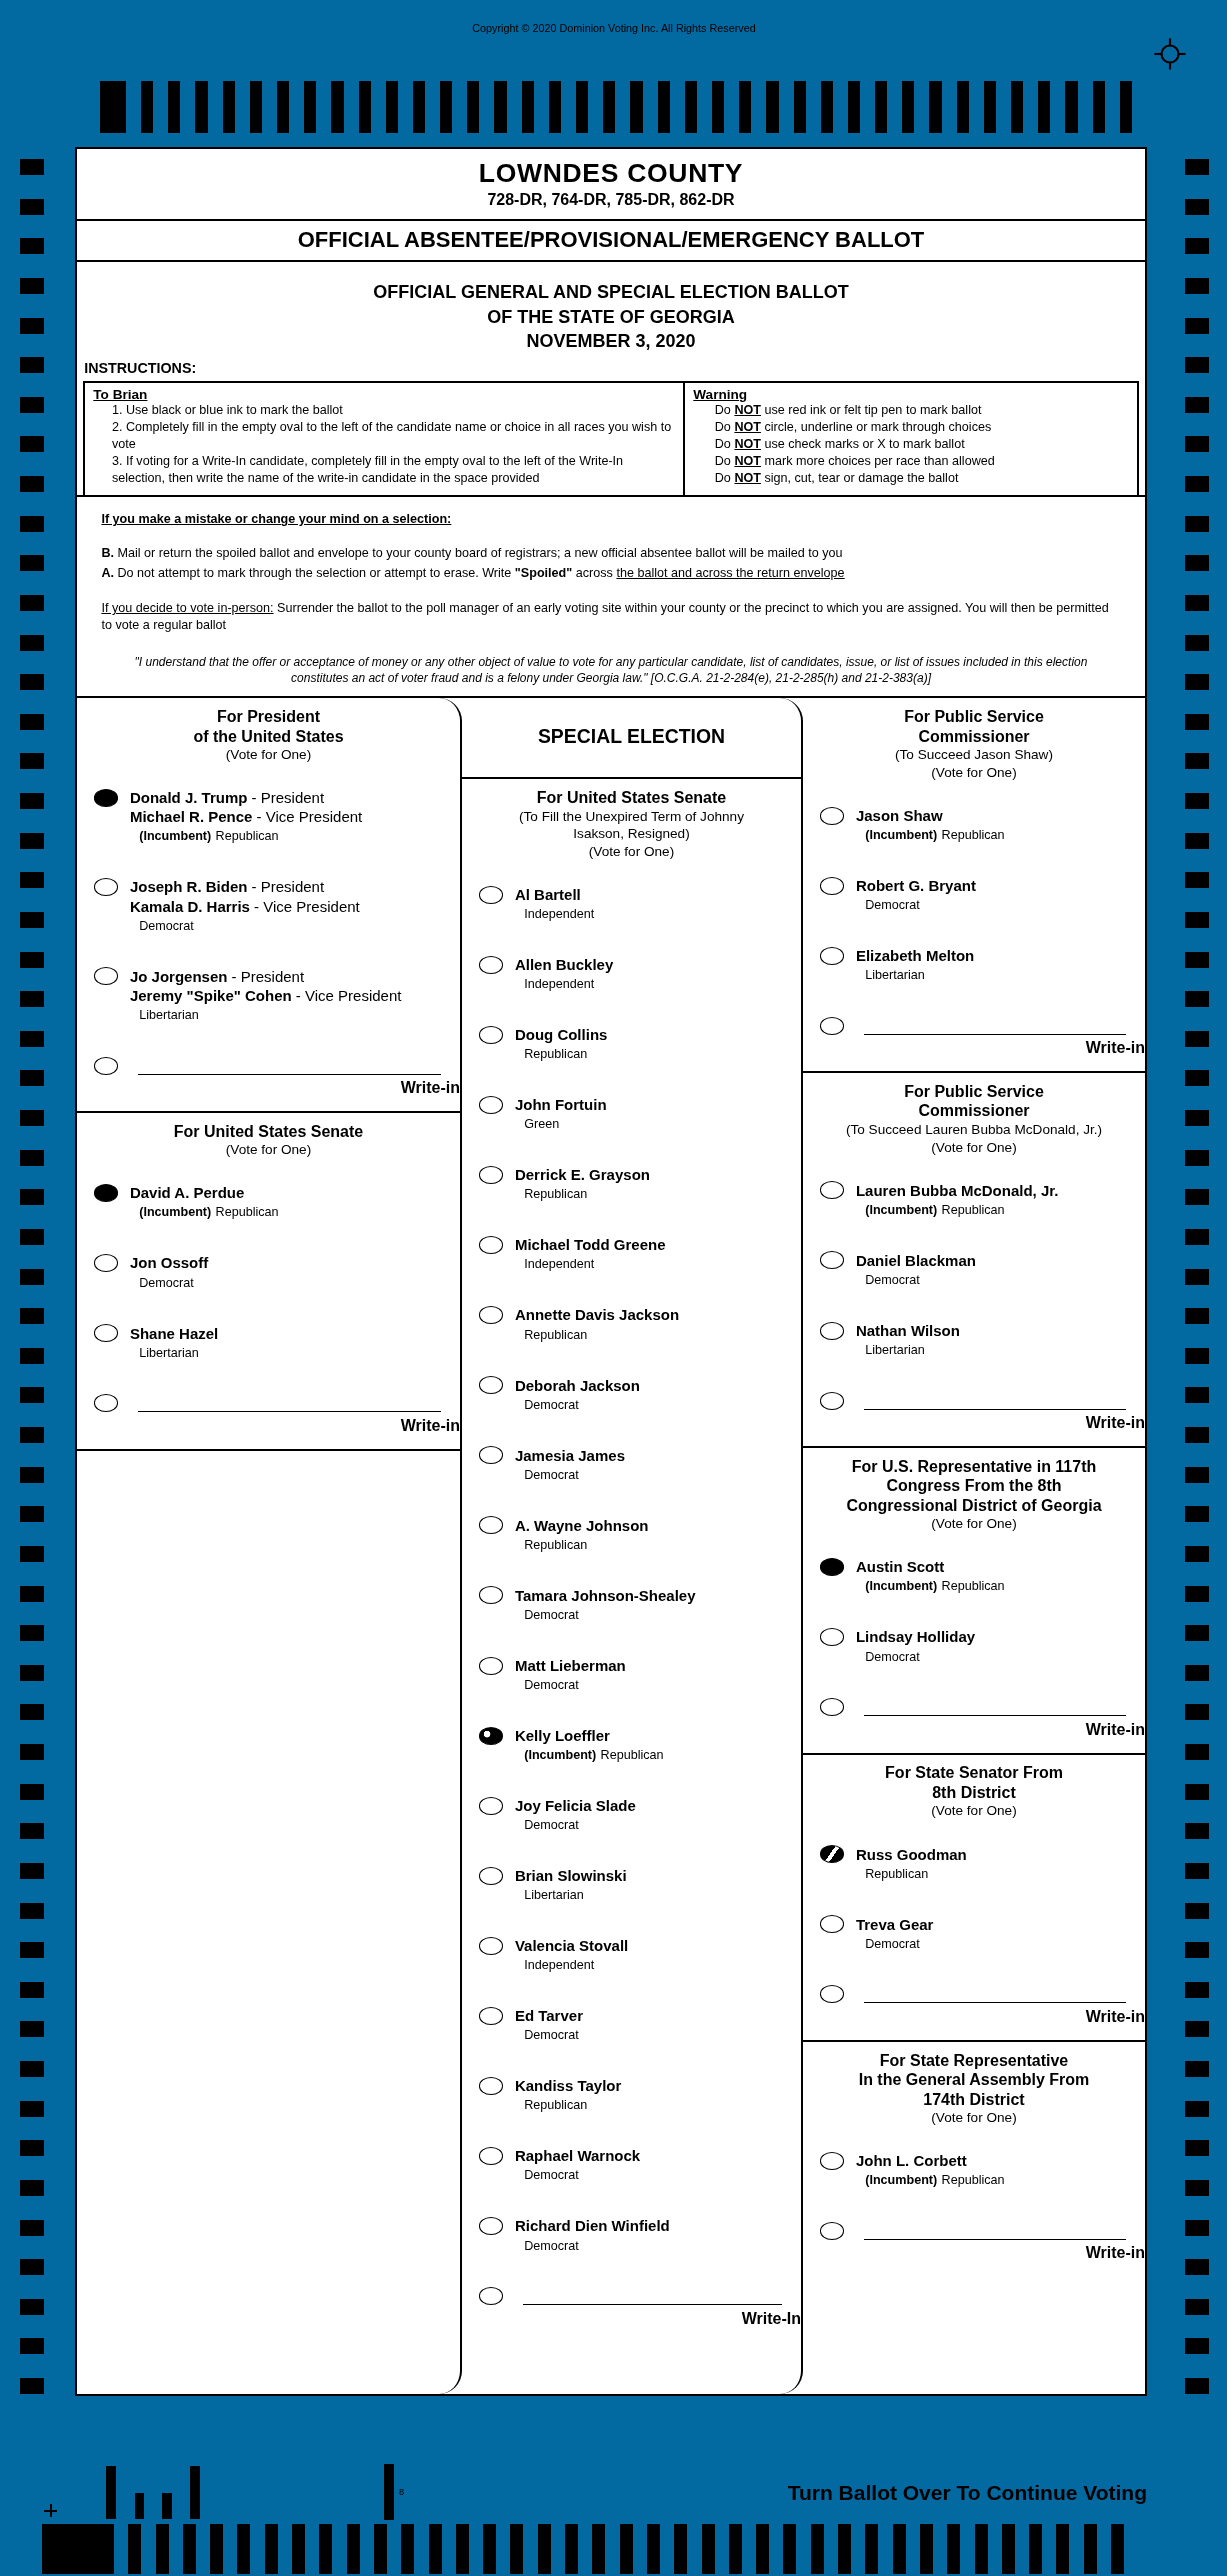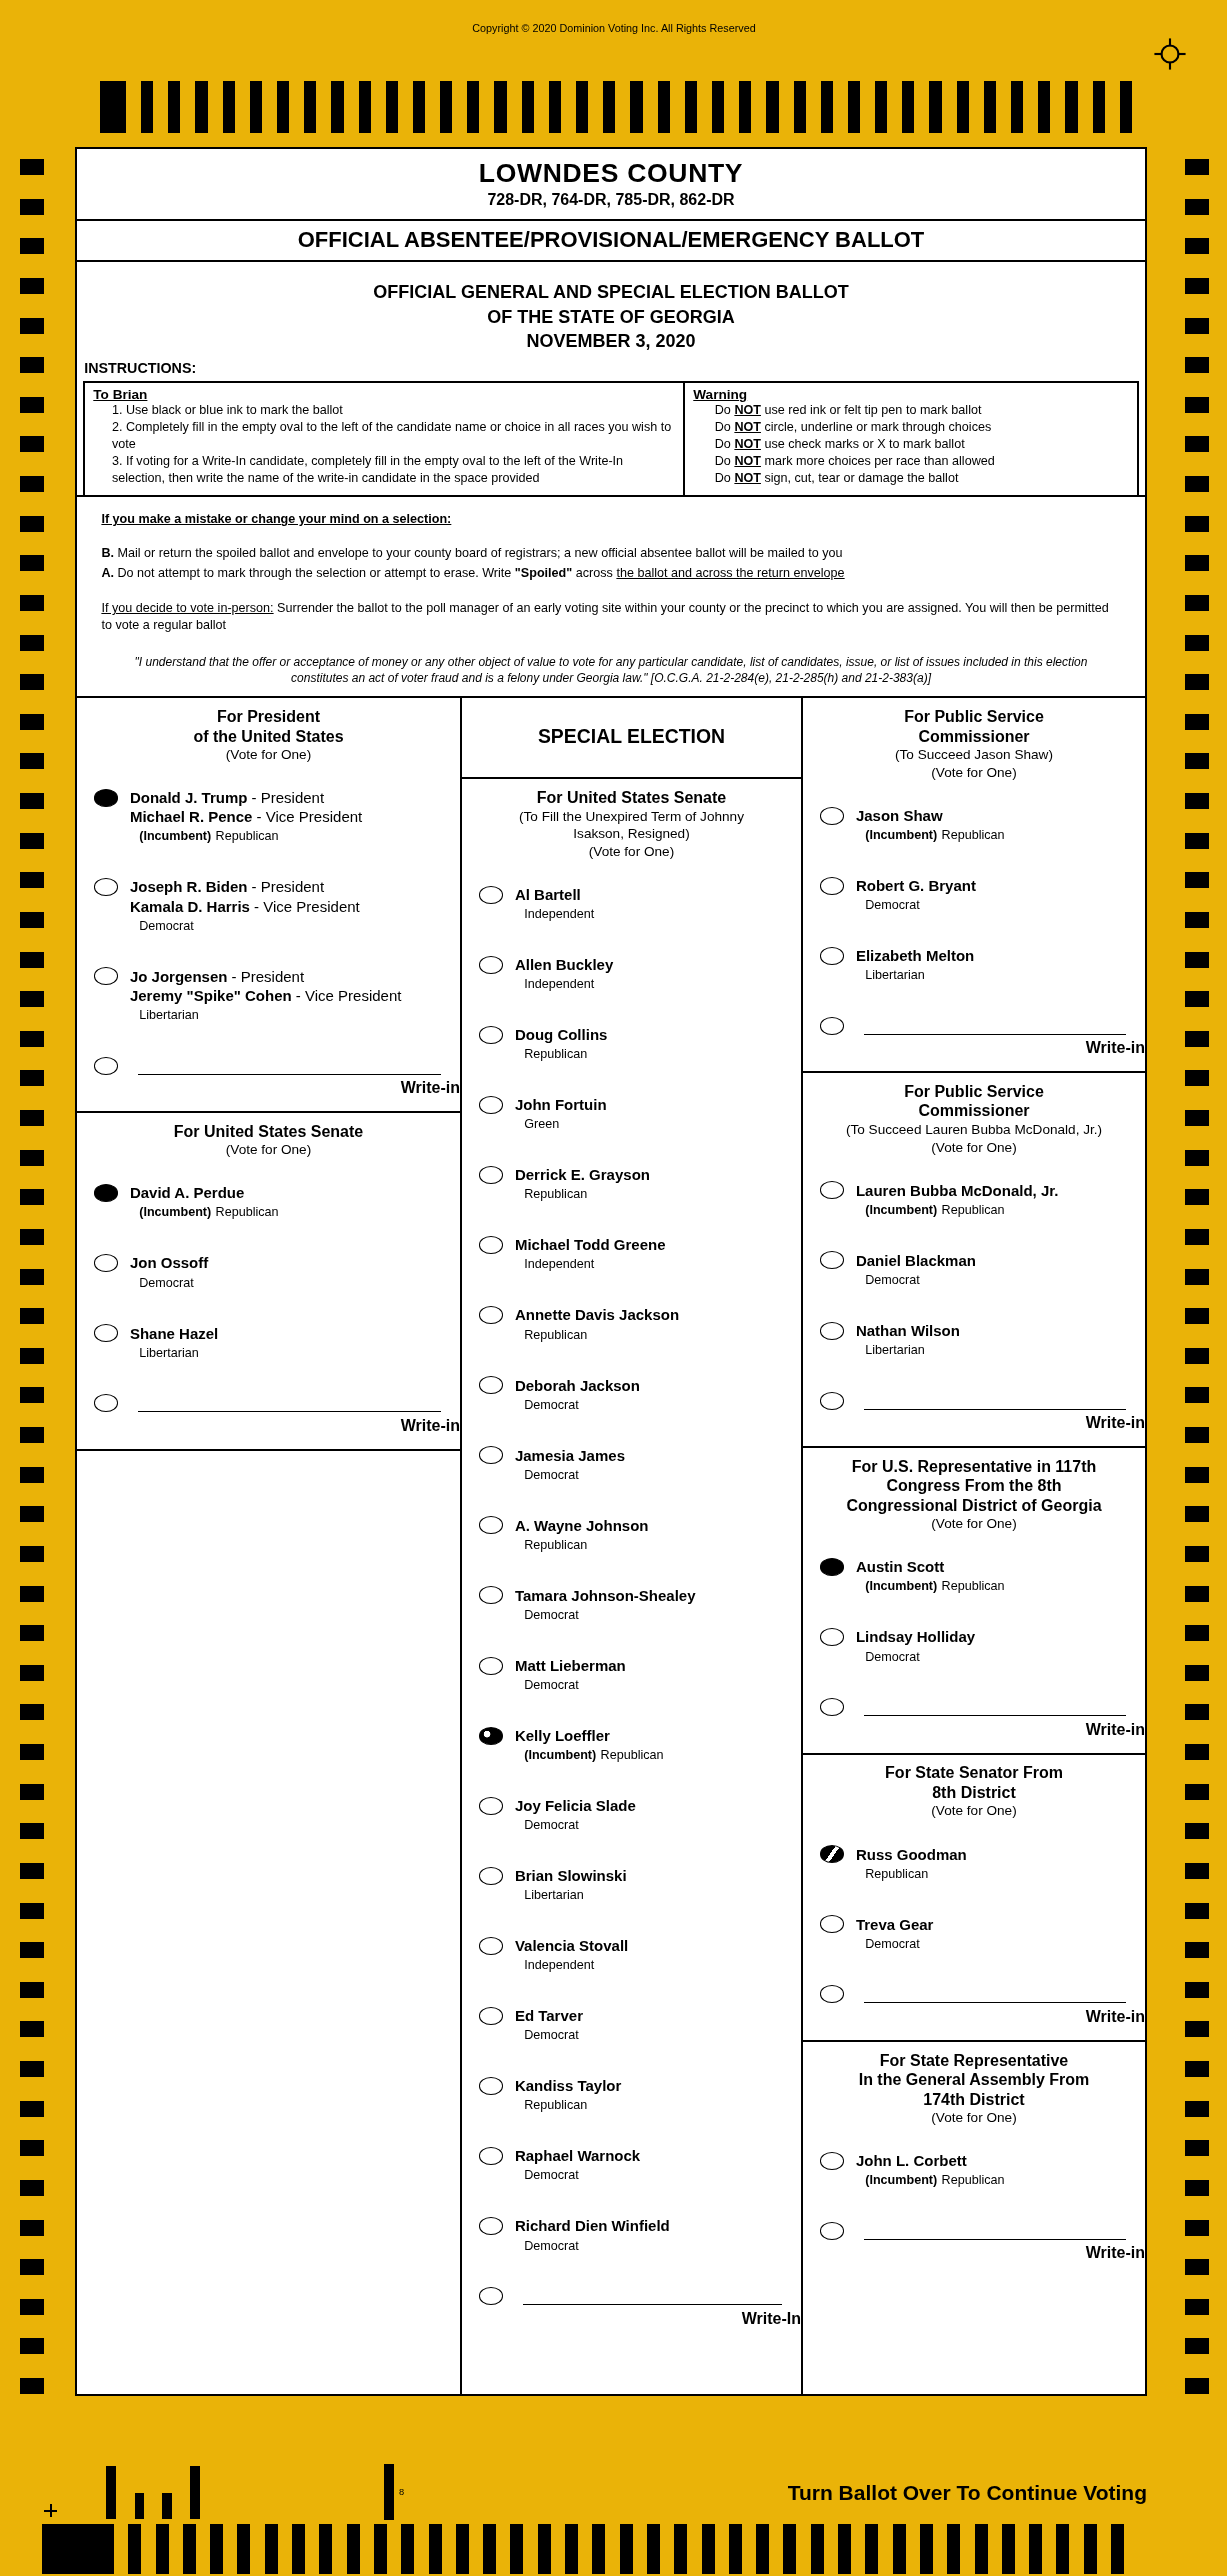--- a/index.html
+++ b/index.html
@@ -1,16 +1,16 @@
 <!DOCTYPE html>
 <html style="font-size:11.5px"><head>
 <meta charset="utf-8">
 <style>
   html,body{margin:0;padding:0;background:#fff;}
-  .page{position:relative;width:1228px;height:2576px;background:#eab308;color:#000;
+  .page{position:relative;width:1228px;height:2576px;background:#0369a1;color:#000;
         font-family:"Liberation Sans",sans-serif;overflow:hidden;}
   .copyright{position:absolute;top:21.5px;left:0;right:0;text-align:center;font-size:10.8px;}
   
   .crosshair{position:absolute;top:37px;left:1153px;width:34px;height:34px;}
   
   .timing-top{position:absolute;top:81px;left:100px;width:1054px;height:52px;display:flex;gap:15px;}
   .timing-top .tblock{width:26px;background:#000;}
   .tbar{width:12.2px;background:#000;flex:none;}
   .timing-bottom{position:absolute;top:2524px;left:42px;width:1149px;height:50px;display:flex;gap:14.3px;}
   .timing-bottom .bblock{width:72px;background:#000;}
@@ -41,21 +41,21 @@
   .nb{font-weight:bold;text-decoration:underline;}
   .mistake{border-top:2.9px solid #000;padding:14.3px 24.4px 10px;font-size:12.6px;line-height:1.35;}
   .m-head{font-weight:bold;text-decoration:underline;margin-bottom:17px;}
   .m-item{margin-bottom:2.2px;}
   .m-item b{font-weight:bold;}
   .m-inperson{margin-top:18.6px;}
   .m-inperson .lbl{font-weight:normal;text-decoration:underline;}
   .fraud{margin-top:20px;font-style:italic;font-size:12px;text-align:center;line-height:1.35;padding:0 20px;}
   
   .columns{display:flex;border-top:2.2px solid #000;height:1698px;box-sizing:border-box;overflow:hidden;}
-  .col{box-sizing:border-box;display:flex;flex-direction:column;}
+  .col{box-sizing:border-box;display:flex;flex-direction:column;border-radius:23px;}
   .col1{width:385px;border-right:2.2px solid #000;}
   .col2{width:341px;border-right:2.2px solid #000;}
   .col3{flex:1;}
   .banner{border-bottom:2.2px solid #000;text-align:center;font-weight:bold;font-size:19.4px;padding:27px 0 29px;}
   .banner:empty{display:none;}
   .contest{border-bottom:2.2px solid #000;padding-bottom:5.7px;}
   .contest.noborder{border-bottom:none;}
   .contest.fill{flex:1;}
   .c-title{font-weight:bold;font-size:16px;text-align:center;line-height:1.22;padding-top:8.6px;}
   .c-qual{font-size:13.6px;text-align:center;line-height:1.3;}

